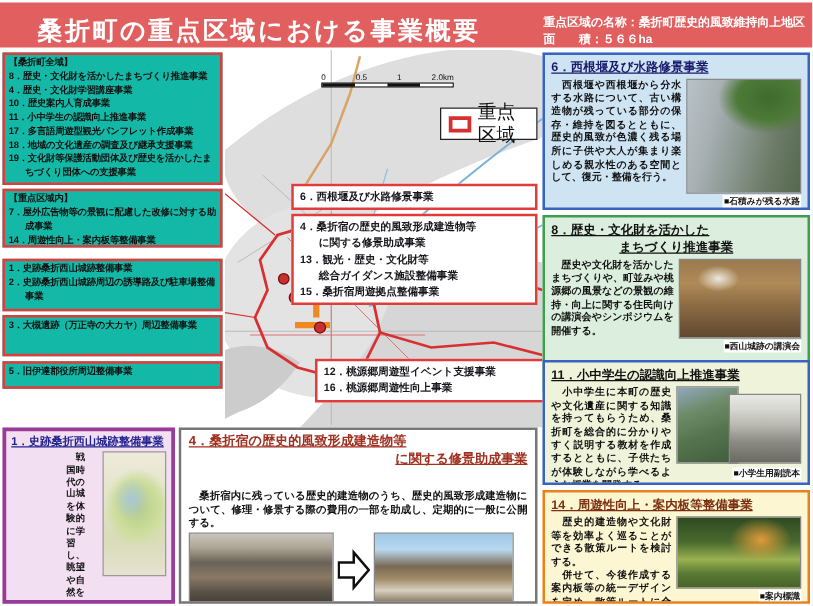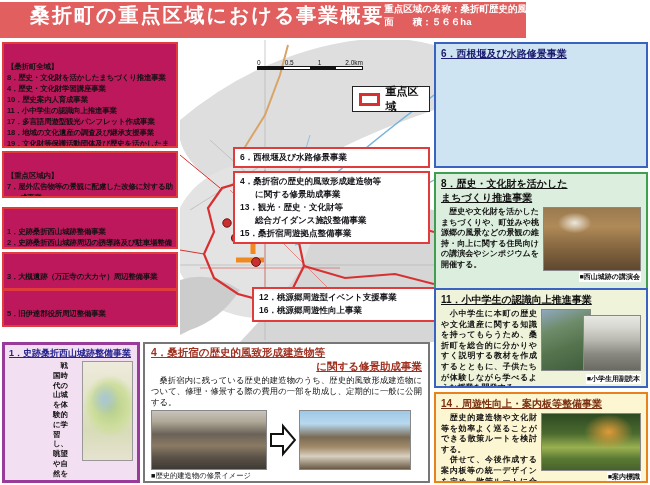--- a/index.html
+++ b/index.html
@@ -1,47 +1,47 @@
 <!DOCTYPE html>
 <html><head>
 <meta charset="utf-8">
 <style>
   * { margin:0; padding:0; box-sizing:border-box; }
   html,body { background:#e9e9e9; }
   body { font-family:"Liberation Sans","DejaVu Sans",sans-serif; }
   #page { position:relative; width:650px; height:485px; background:#ffffff; overflow:hidden; }
 
   
-  .hdr { position:absolute; left:0; top:2px; width:526px; height:36px; background:#e15f5f; color:#fff;
-         display:flex; align-items:flex-start; }
+  .hdr { position:absolute; left:0; top:2px; width:650px; height:36px; background:#e15f5f; color:#fff;
+         display:flex; align-items:flex-end; }
   .hdr-title { font-size:20px; font-weight:bold; letter-spacing:2px; padding-left:30px; white-space:nowrap; }
   .hdr-right { margin-left:auto; padding-right:6px; font-size:9.5px; font-weight:bold; line-height:13px; white-space:nowrap; }
 
   
-  .lbox { position:absolute; border:2px solid #e03c3c; background:#be185d; padding:17px 3px;
+  .lbox { position:absolute; border:2px solid #e03c3c; background:#14b8a6; padding:0 3px;
           font-size:7.5px; line-height:11px; font-weight:600; color:#111; letter-spacing:-0.2px; overflow:hidden; }
   .lbox .hd { font-weight:bold; }
   .lbox .it { padding-left:13px; text-indent:-13px; }
   #lb1 { left:2px;  top:42px;  width:176px; height:106px; }
   #lb2 { left:2px;  top:151px; width:176px; height:47px; }
   #lb3 { left:2px;  top:207px; width:176px; height:42px; }
   #lb4 { left:2px;  top:252px; width:176px; height:33px; }
   #lb5 { left:2px;  top:289px; width:176px; height:22px; }
 
   
   #map { position:absolute; left:180px; top:40px; width:254px; height:302px; }
   #map svg { position:absolute; inset:0; }
   .scale { position:absolute; left:257px; top:59px; width:106px; }
   .scale-labels { display:flex; justify-content:space-between; font-size:6.5px; color:#111; }
   .sbar { display:flex; height:4px; border:1px solid #111; }
   .sbar span { display:block; height:100%; }
   .legend { position:absolute; left:352px; top:86px; width:78px; height:26px; border:1.5px solid #222; background:#fff;
             display:flex; align-items:center; gap:5px; padding:0 6px; }
   .legend .swatch { width:24px; height:13px; border:3px solid #d83030; background:#fff; }
-  .legend .lab { font-size:11px; font-weight:bold; color:#111; }
+  .legend .lab { font-size:15px; font-weight:normal; color:#111; }
 
   .ovbox { position:absolute; border:2px solid #e03c3c; background:#fff; font-size:8.5px; font-weight:bold;
            color:#16161c; line-height:13px; padding:2px 5px; overflow:hidden; }
   #ov1 { left:233px; top:147px; width:197px; height:21px; }
   #ov2 { left:233px; top:171px; width:197px; height:73px; }
   #ov3 { left:252px; top:287px; width:200px; height:35px; }
   .ovbox .cont { padding-left:15px; }
 
   
   #d1 { position:absolute; left:2px; top:342px; width:138px; height:141px; border:3px solid #993c99;
@@ -53,36 +53,36 @@
      background: radial-gradient(ellipse 22px 26px at 45% 38%, #a8c6d8 0%, rgba(168,198,216,0) 65%),
                  radial-gradient(ellipse 34px 40px at 55% 45%, #b4cc86 0%, #cede9e 55%, rgba(206,222,158,0) 78%),
                  linear-gradient(180deg,#eeeadc 0%,#e2e4c8 40%,#d8dcb8 70%,#e6e2d0 100%); }
   #d1 .cap { font-size:6.8px; font-weight:bold; text-align:right; margin-top:1px; color:#111; }
 
   
   #d4 { position:absolute; left:143px; top:342px; width:287px; height:141px; border:2px solid #777;
         background:#fff; padding:2px 6px; overflow:hidden; }
   #d4 .ttl1 { font-size:10.5px; font-weight:bold; color:#a03020; text-decoration:underline; }
   #d4 .ttl2 { font-size:10.5px; font-weight:bold; color:#a03020; text-decoration:underline; text-align:right; }
-  #d4 .bd { font-size:8.3px; line-height:11px; font-weight:400; text-align:justify; color:#111; margin-top:1px; }
+  #d4 .bd { font-size:8.3px; line-height:11px; font-weight:700; text-align:justify; color:#111; margin-top:17px; }
   #d4 .photos { display:flex; align-items:center; gap:3px; margin-top:2px; }
   .ph-before { width:116px; height:60px; border:1px solid #888;
      background: linear-gradient(180deg,#c8c4bc 0%,#b0a898 18%,#6a6258 40%,#8a7a64 60%,#5a5248 80%,#3e3a34 100%); }
   .ph-after { width:112px; height:60px; border:1px solid #888;
      background: linear-gradient(180deg,#9ec8e8 0%,#b8d8ee 22%,#7a6a55 45%,#a08a68 62%,#d8d0c0 78%,#6a5a45 100%); }
   #d4 .cap { font-size:7.3px; font-weight:normal; color:#111; margin-top:1px; }
 
   
   .rbox { position:absolute; left:434px; width:214px; border:2.5px solid; padding:3px 5px; overflow:hidden; }
   #r6  { top:42px;  height:126px; border-color:#3a62c0; background:#cfe4f3; }
   #r8  { top:172px; height:142px; border-color:#3f9e50; background:#dceedd; }
   #r11 { top:288px; height:100px; border-color:#3a62c0; background:#eef3da; }
   #r14 { top:392px; height:91px;  border-color:#e8821e; background:#fdf6d2; }
   .rtitle { font-size:10px; font-weight:bold; text-decoration:underline; color:#111; white-space:nowrap; }
-  .rtitle2 { font-size:10px; font-weight:bold; text-decoration:underline; color:#111; text-align:left; }
+  .rtitle2 { font-size:10px; font-weight:bold; text-decoration:underline; color:#111; text-align:center; }
   #r6 .rtitle { color:#1b1b6e; }
   #r14 .rtitle { color:#7a3010; }
   .rrow { display:flex; gap:4px; margin-top:2px; }
   .rbody { flex:1; font-size:8px; line-height:10.6px; font-weight:600; text-align:justify; color:#111; }
   .pcol { display:flex; flex-direction:column; align-items:flex-end; }
   .pcap { font-size:7px; font-weight:bold; color:#111; background:#fff; padding:0 1px; margin-top:1px; }
   .ph-water { width:92px; height:92px; border:1px solid #888;
      background: radial-gradient(ellipse 56px 40px at 72% 16%, #3e6b2f 0%, #4e7a38 45%, rgba(78,122,56,0) 72%),
                  linear-gradient(105deg,#b9c2c6 0%,#a8b0b4 25%,#8f9b96 45%,#7d8a7d 60%,#6b7a66 75%,#55684f 100%); }
   .ph-lecture { width:98px; height:64px; border:1px solid #888;
@@ -217,20 +217,27 @@
       <svg width="26" height="34" viewBox="0 0 26 34">
         <polygon points="1,11 13,11 13,3 25,17 13,31 13,23 1,23" fill="#fff" stroke="#111" stroke-width="2"></polygon>
       </svg>
       <div class="ph-after"></div>
     </div>
     <div class="cap">■歴史的建造物の修景イメージ</div>
   </div>
 
   <div id="r6" class="rbox">
     <div class="rtitle">6．西根堰及び水路修景事業</div>
+    <div class="rrow">
+      <div class="rbody">　西根堰や西根堰から分水する水路について、古い構造物が残っている部分の保存・維持を図るとともに、歴史的風致が色濃く残る場所に子供や大人が集まり楽しめる親水性のある空間として、復元・整備を行う。</div>
+      <div class="pcol">
+        <div class="ph-water"></div>
+        <div class="pcap">■石積みが残る水路</div>
+      </div>
+    </div>
   </div>
 
   <div id="r8" class="rbox">
     <div class="rtitle">8．歴史・文化財を活かした</div>
     <div class="rtitle2">まちづくり推進事業</div>
     <div class="rrow">
       <div class="rbody">　歴史や文化財を活かしたまちづくりや、町並みや桃源郷の風景などの景観の維持・向上に関する住民向けの講演会やシンポジウムを開催する。</div>
       <div class="pcol">
         <div class="ph-lecture"></div>
         <div class="pcap">■西山城跡の講演会</div>

